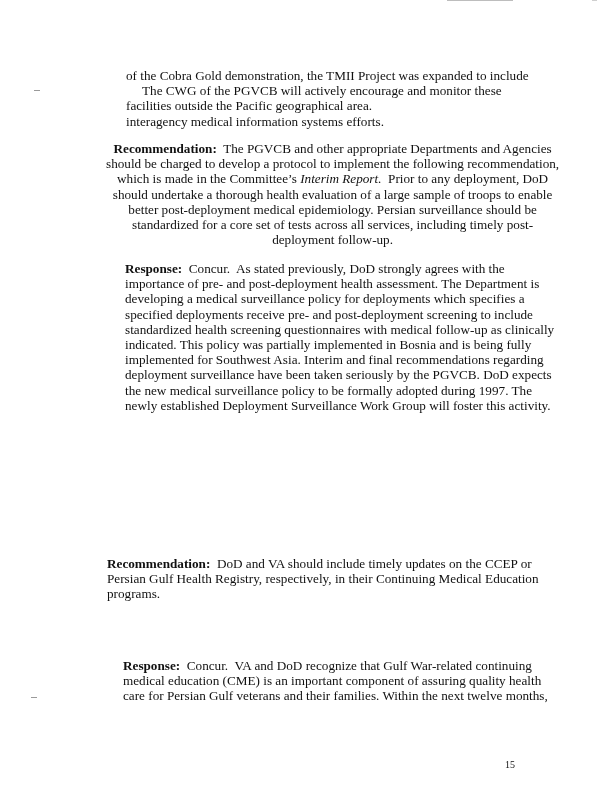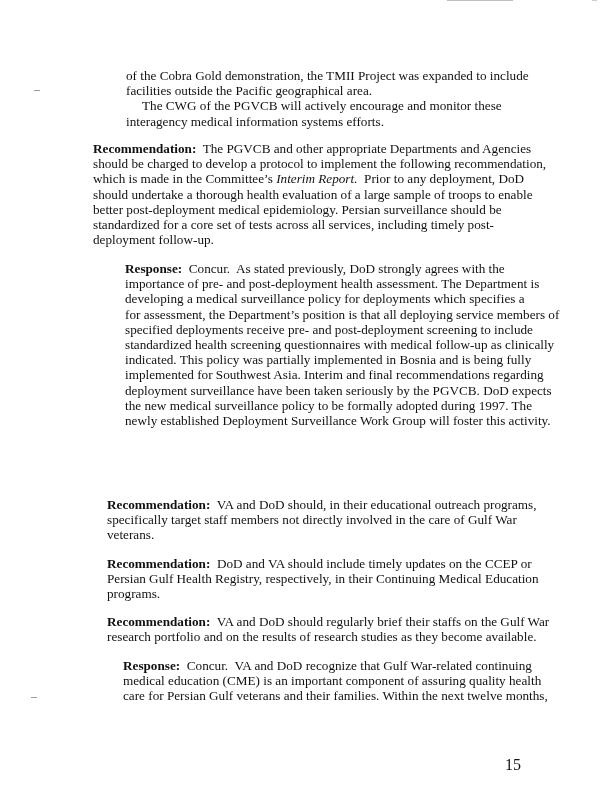--- a/index.html
+++ b/index.html
@@ -59,93 +59,79 @@
       font-weight: bold;
     }
     .italic {
       font-style: italic;
       font-family: Liberation Serif, serif;
     }
     .page-number {
       position: absolute;
       left: 505px;
       top: 757px;
-      font-size: 16px;
+      font-size: 10px;
     }
   </style>
 </head>
 <body>
 
 <div class="page">
 
   <div class="top-rule"></div>
   <div class="top-mark"></div>
   <div class="margin-mark" style="left:34px; top:90px;"></div>
   <div class="margin-mark" style="left:31px; top:697px;"></div>
 
   <div class="block" style="left:126px; top:68px;">
     <span class="line">of the Cobra Gold demonstration, the TMII Project was expanded to include</span>
+    <span class="line indent">The CWG of the PGVCB will actively encourage and monitor these</span>
     <span class="line">facilities outside the Pacific geographical area.</span>
-    <span class="line indent">The CWG of the PGVCB will actively encourage and monitor these</span>
     <span class="line">interagency medical information systems efforts.</span>
   </div>
 
-  <div class="block" style="left:93px; top:141px;">
+  <div class="block" style="left:106px; top:141px;text-align:center;">
     <span class="line">
       <span class="bold">Recommendation:</span><span style="white-space:pre;">  The PGVCB and other appropriate Departments and Agencies</span>
     </span>
     <span class="line">should be charged to develop a protocol to implement the following recommendation,</span>
     <span class="line">
       <span style="white-space:pre;">which is made in the Committee’s </span><span class="italic">Interim Report.</span><span style="white-space:pre;margin-top:46px;">  Prior to any deployment, DoD</span>
     </span>
     <span class="line">should undertake a thorough health evaluation of a large sample of troops to enable</span>
     <span class="line">better post-deployment medical epidemiology.  Persian surveillance should be</span>
     <span class="line">standardized for a core set of tests across all services,  including timely post-</span>
     <span class="line">deployment follow-up.</span>
   </div>
 
   <div class="block" style="left:125px; top:261px;">
     <span class="line">
       <span class="bold">Response:</span><span style="white-space:pre;">  Concur.  As stated previously, DoD strongly agrees with the</span>
     </span>
     <span class="line">importance of pre- and post-deployment health assessment.  The Department is</span>
     <span class="line">developing a medical surveillance policy for deployments which specifies a</span>
-    <span class="line">for assessment, the Department’s position is that all deploying service members of</span>
     <span class="line">specified deployments receive pre- and post-deployment screening to include</span>
     <span class="line">standardized health screening questionnaires with medical follow-up as clinically</span>
     <span class="line">indicated.  This policy was partially implemented in Bosnia and is being fully</span>
     <span class="line">implemented for Southwest Asia.  Interim and final recommendations regarding</span>
     <span class="line">deployment surveillance have been taken seriously by the PGVCB.  DoD expects</span>
     <span class="line">the new medical surveillance policy to be formally adopted during 1997.  The</span>
     <span class="line">newly established Deployment Surveillance Work Group will foster this activity.</span>
   </div>
 
 
-  <div class="block" style="left:107px; top:497px;">
-    <span class="line">
-      <span class="bold">Recommendation:</span><span style="white-space:pre;">  VA and DoD should, in their educational outreach programs,</span>
-    </span>
-    <span class="line">specifically target staff members not directly involved in the care of Gulf War</span>
-    <span class="line">veterans.</span>
-  </div>
 
   <div class="block" style="left:107px; top:556px;">
     <span class="line">
       <span class="bold">Recommendation:</span><span style="white-space:pre;">  DoD and VA should include timely updates on the CCEP or</span>
     </span>
     <span class="line">Persian Gulf Health Registry, respectively, in their Continuing Medical Education</span>
     <span class="line">programs.</span>
   </div>
 
-  <div class="block" style="left:107px; top:614px;">
-    <span class="line">
-      <span class="bold">Recommendation:</span><span style="white-space:pre;">  VA and DoD should regularly brief their staffs on the Gulf War</span>
-    </span>
-    <span class="line">research portfolio and on the results of research studies as they become available.</span>
-  </div>
 
   <div class="block" style="left:123px; top:658px;">
     <span class="line">
       <span class="bold">Response:</span><span style="white-space:pre;">  Concur.  VA and DoD recognize that Gulf War-related continuing</span>
     </span>
     <span class="line">medical education (CME) is an important component of assuring quality health</span>
     <span class="line">care for Persian Gulf veterans and their families.  Within the next twelve months,</span>
   </div>
 
   <div class="page-number">15</div>

